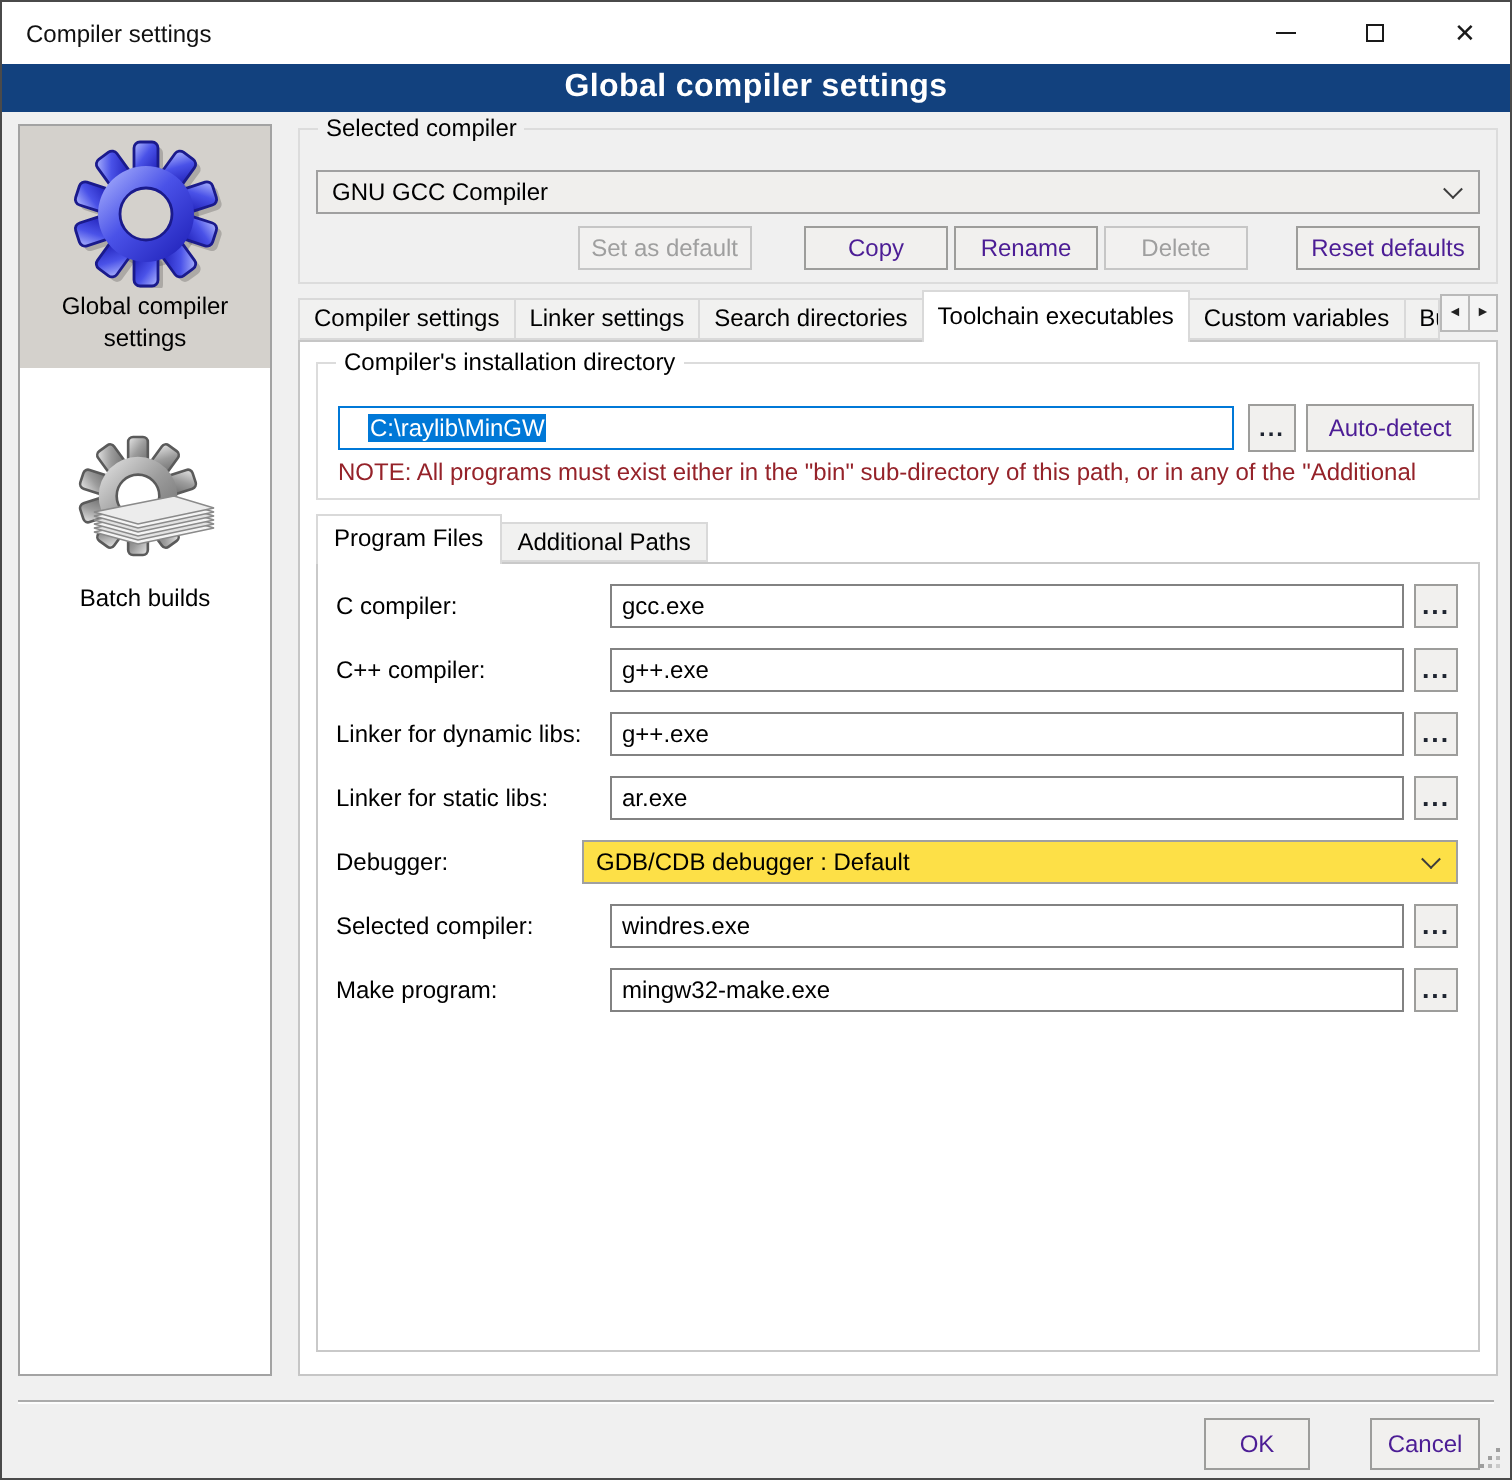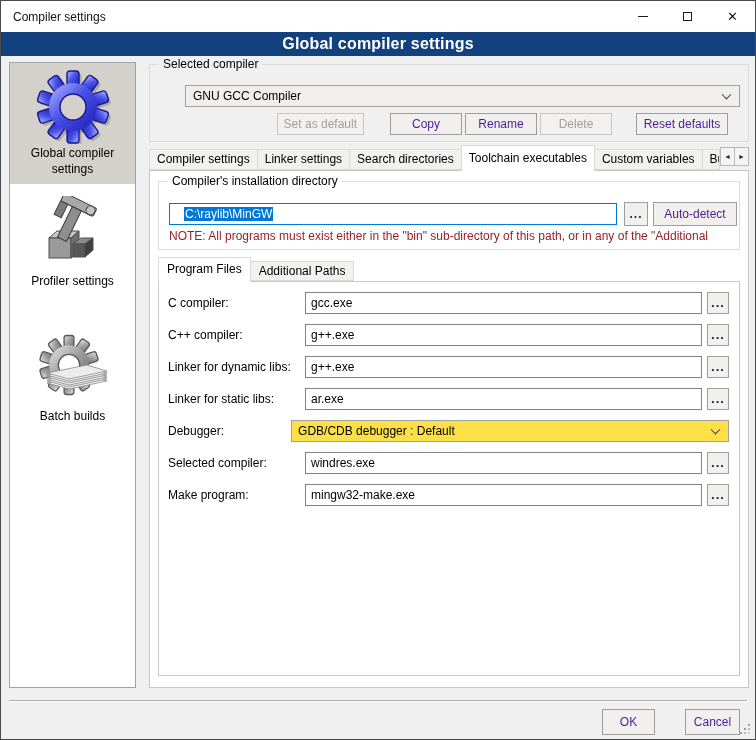--- a/index.html
+++ b/index.html
@@ -34,26 +34,26 @@
   .item-2 { margin-top:7px; height:110px; }
   .item-3 { margin-top:25px; height:104px; }
   
   .groupbox { position:absolute; border:1px solid #dcdcdc; }
   .gb-label { position:absolute; top:-8px; left:9px; padding:0 4px; line-height:14px; }
   .gb-on-gray { background:#f0f0f0; }
   .gb-on-white { background:#fff; }
   
   .group-sc { left:148px; top:8px; width:600px; height:78px; }
   .combobox { position:absolute; display:flex; align-items:center;
-    background:#f0efed; border:1px solid #a0a0a0; padding:0 24px 0 7px; cursor:default;margin-left:27px; }
+    background:#f0efed; border:1px solid #a0a0a0; padding:0 24px 0 7px; cursor:default; }
   .cb-main { left:8px; top:20px; right:8px; height:22px; }
   .chev { position:absolute; right:9px; top:50%; width:7px; height:7px;
     border-right:1px solid #3c3c3c; border-bottom:1px solid #3c3c3c;
     transform:translateY(-70%) rotate(45deg); }
-  .sc-buttons { position:absolute; left:8px; right:20px; bottom:6px; height:22px;
+  .sc-buttons { position:absolute; left:8px; right:8px; bottom:6px; height:22px;
     display:flex; justify-content:flex-end; align-items:center; }
   .btn { height:22px; background:#f1f0ee; border:1px solid #9d9d9b; font-family:inherit;
     font-size:12px; color:#4c1d95; padding:0 6px; cursor:default; }
   .btn-disabled { color:#9f9f9f; border-color:#c6c6c6; background:#f2f1f0; }
   .b-setdef { min-width:86px; margin-right:26px; }
   .b-copy { min-width:72px; }
   .b-rename { min-width:72px; margin-left:3px; }
   .b-delete { min-width:72px; margin-left:3px; }
   .b-reset { min-width:92px; margin-left:24px; }
   
@@ -172,39 +172,20 @@
                 <rect x="-6" y="-36" width="12" height="16" rx="3" transform="rotate(252)"></rect>
                 <rect x="-6" y="-36" width="12" height="16" rx="3" transform="rotate(288)"></rect>
                 <rect x="-6" y="-36" width="12" height="16" rx="3" transform="rotate(324)"></rect>
               <circle r="24" stroke="none"></circle>
               <circle r="13" fill="#d4d1cc"></circle>
             </g>
           </g>
         </svg>
         <div class="side-label">Global compiler settings</div>
       </div>
-      <div class="side-item item-2">
-        <svg class="ic" viewBox="0 0 76 76">
-          <g stroke="#4c4c4c" stroke-width="1">
-            <polygon points="14,42 22,35 44,35 36,42" fill="#c9c9c9"></polygon>
-            <rect x="14" y="42" width="22" height="20" fill="#9a9a9a"></rect>
-            <polygon points="36,42 44,35 44,55 36,62" fill="#6f6f6f"></polygon>
-            <polygon points="38,48 46,42 58,42 50,48" fill="#8b8b8b"></polygon>
-            <rect x="38" y="48" width="12" height="13" fill="#585858"></rect>
-            <polygon points="50,48 58,42 58,54 50,61" fill="#3f3f3f"></polygon>
-          </g>
-          <g transform="translate(44,6) rotate(26)" stroke="#3f3f3f" stroke-width="1">
-            <rect x="-17" y="-2" width="36" height="9" rx="2" fill="#a8a8a8"></rect>
-            <circle cx="14" cy="2.5" r="4.5" fill="#c4c4c4"></circle>
-            <rect x="-17" y="7" width="8" height="15" fill="#7c7c7c"></rect>
-            <rect x="-4" y="7" width="10" height="34" fill="#8e8e8e"></rect>
-          </g>
-        </svg>
-        <div class="side-label">Profiler settings</div>
-      </div>
       <div class="side-item item-3">
         <svg class="ic" viewBox="0 0 76 76">
           <defs>
             <linearGradient id="gGray" x1="0" y1="0" x2="1" y2="1">
               <stop offset="0" stop-color="#e8e8e8"></stop>
                 <stop offset="0.5" stop-color="#9c9c9c"></stop>
                 <stop offset="1" stop-color="#6b6b6b"></stop>
             </linearGradient>
           </defs>
           <g transform="translate(34,34) scale(0.82)">

